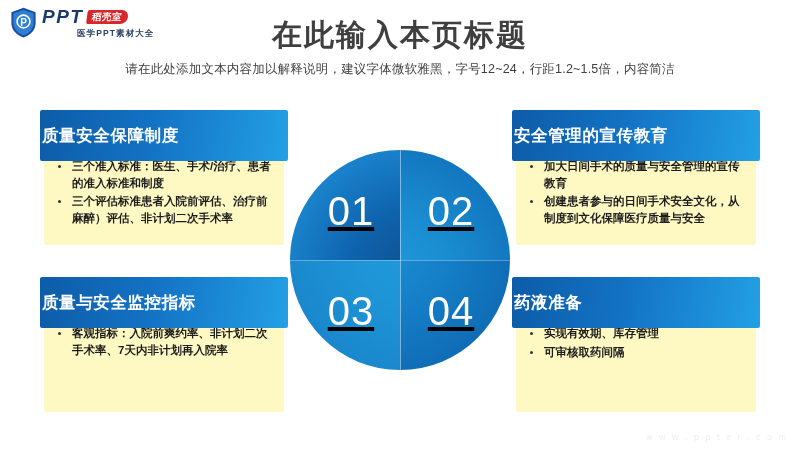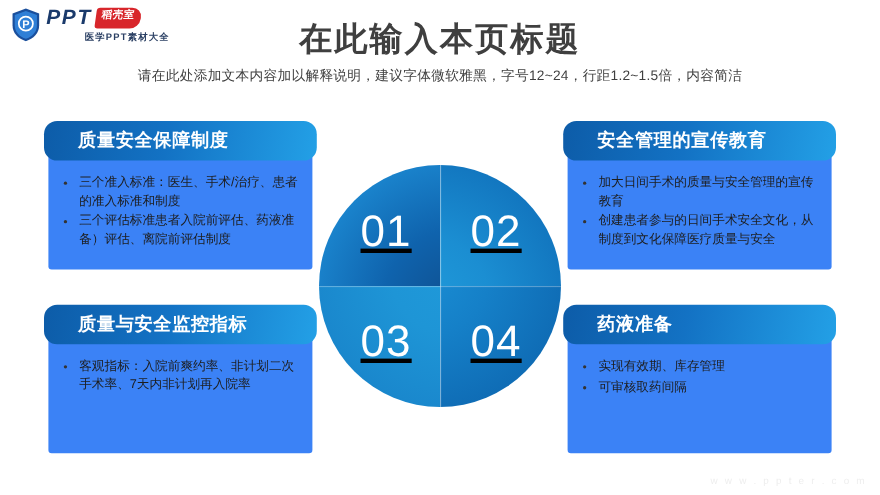--- a/index.html
+++ b/index.html
@@ -31,20 +31,21 @@
     flex: 0 0 auto;
   }
   #logo-text-block {
     display: flex;
     flex-direction: column;
     justify-content: center;
     line-height: 1;
   }
   #logo-row1 {
     display: flex;
+    align-items: center;
     gap: 4px;
   }
   #logo-ppt {
     font-size: 19px;
     font-weight: bold;
     font-style: italic;
     letter-spacing: 1.5px;
     color: #1a3a6b;
   }
   #logo-badge {
@@ -89,47 +90,48 @@
     letter-spacing: 0.2px;
   }
 
   
   .card {
     position: absolute;
     width: 248px;
     height: 135px;
   }
   .card-head {
-    height: 36px;
-    border-radius: 12px;
+    height: 51px;
+    border-radius: 2px;
     background: linear-gradient(100deg, #0d5ca8 0%, #1372c4 45%, #23a0e6 100%);
     display: flex;
     align-items: center;
-    padding-left: 31px;
+    padding-left: 2px;
     box-sizing: border-box;
     position: relative;
     z-index: 2;
   }
   .card-title {
     color: #ffffff;
     font-size: 16.5px;
     font-weight: bold;
     letter-spacing: 0.6px;
   }
   .card-body {
     position: absolute;
     left: 4px;
     right: 4px;
     top: 22px;
     bottom: 0;
-    background: #3b82f6;
+    background: #fef9c3;
     border-radius: 3px;
     padding: 26px 10px 6px 10px;
     box-sizing: border-box;
     z-index: 1;
+    font-weight: bold;
   }
   .bullets {
     margin: 0;
     padding: 0;
     list-style: none;
   }
   .bullets li {
     position: relative;
     padding-left: 18px;
     font-size: 11.5px;
@@ -251,21 +253,21 @@
   </div>
 </div>
 
 <div id="page-title">在此输入本页标题</div>
 <div id="page-subtitle">请在此处添加文本内容加以解释说明，建议字体微软雅黑，字号12~24，行距1.2~1.5倍，内容简洁</div>
 
 <div class="card" id="card-tl">
   <div class="card-body">
     <ul class="bullets">
       <li>三个准入标准：医生、手术/治疗、患者的准入标准和制度</li>
-      <li>三个评估标准患者入院前评估、药液准备）评估、离院前评估制度</li>
+      <li>三个评估标准患者入院前评估、治疗前麻醉）评估、非计划二次手术率</li>
     </ul>
   </div>
   <div class="card-head">
     <span class="card-title">质量安全保障制度</span>
   </div>
 </div>
 
 <div class="card" id="card-bl">
   <div class="card-body">
     <ul class="bullets">

